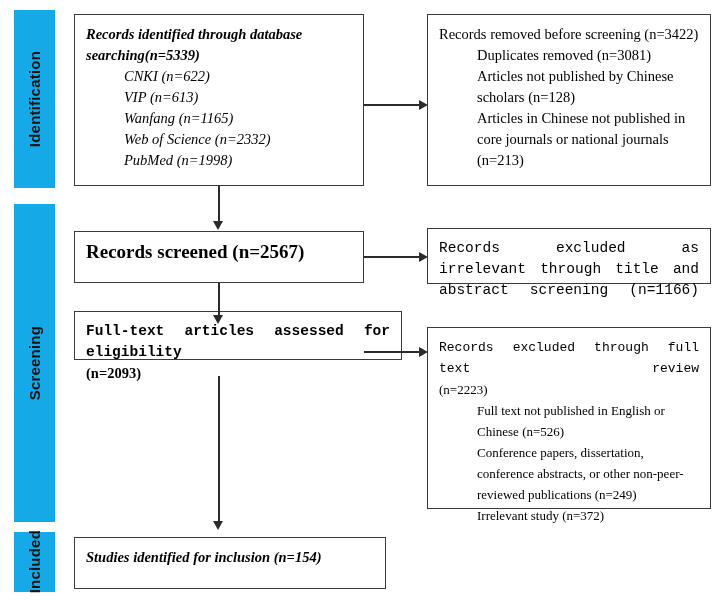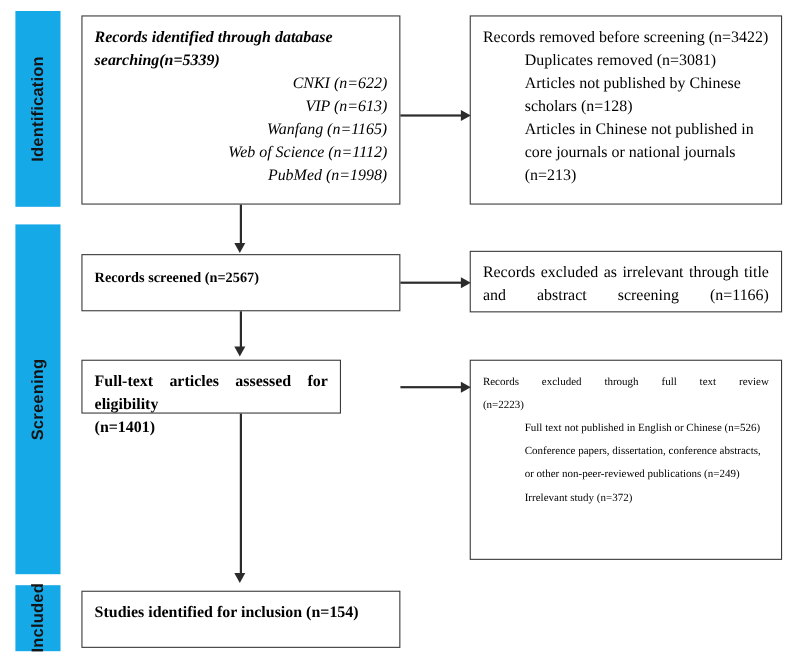--- a/index.html
+++ b/index.html
@@ -35,31 +35,31 @@
   
   .box{
     position:absolute;
     border:1.3px solid #3a3a3a;
     background:#ffffff;
     box-sizing:border-box;
     padding:9px 11px 6px 11px;
   }
   .box p{margin:0;line-height:21px;}
   .box .bold{font-weight:bold;}
-  .just{text-align:justify;text-align-last:justify;}
-  .indent{padding-left:38px;text-align:right;}
+  .just{text-align:justify;text-align-last:justify;font-family:Liberation Mono, monospace;}
+  .indent{padding-left:38px;}
   .indent-hang{padding-left:38px;}
 
   #box-identified{left:74px;top:14px;width:290px;height:172px;font-size:14.5px;font-style:italic;}
   #box-removed   {left:427px;top:14px;width:284px;height:172px;font-size:14.5px;}
-  #box-screened  {left:74px;top:231px;width:290px;height:52px;font-size:13px;}
+  #box-screened  {left:74px;top:231px;width:290px;height:52px;font-size:19px;}
   #box-excluded1 {left:427px;top:228px;width:284px;height:56px;font-size:14.5px;}
-  #box-fulltext  {left:74px;top:327px;width:236px;height:49px;font-size:14.5px;}
-  #box-excluded2 {left:427px;top:327px;width:284px;height:182px;font-size:10px;}
-  #box-included  {left:74px;top:537px;width:290px;height:52px;font-size:14.5px;}
+  #box-fulltext  {left:74px;top:311px;width:328px;height:49px;font-size:14.5px;}
+  #box-excluded2 {left:427px;top:327px;width:284px;height:182px;font-size:13px;}
+  #box-included  {left:74px;top:537px;width:312px;height:52px;font-size:14.5px;font-style:italic;}
 
   
   .ln{position:absolute;background:#2b2b2b;}
   .vline{width:1.6px;}
   .hline{height:1.6px;}
   .arrowhead{position:absolute;width:0;height:0;}
   .arrow-down{
     border-left:5.5px solid transparent;
     border-right:5.5px solid transparent;
     border-top:9px solid #2b2b2b;
@@ -84,42 +84,42 @@
   <div class="stage-bar" id="bar-included" style="background: rgb(22, 169, 232);">
     <span>Included</span>
   </div>
 
   <div class="box" id="box-identified" style="border-color: rgb(58, 58, 58);">
     <p class="bold">Records identified through database</p>
     <p class="bold">searching(n=5339)</p>
     <p class="indent">CNKI (n=622)</p>
     <p class="indent">VIP (n=613)</p>
     <p class="indent">Wanfang (n=1165)</p>
-    <p class="indent">Web of Science (n=1112)</p>
+    <p class="indent">Web of Science (n=2332)</p>
     <p class="indent">PubMed (n=1998)</p>
   </div>
 
   <div class="box" id="box-removed" style="border-color: rgb(58, 58, 58);">
     <p>Records removed before screening (n=3422)</p>
     <p class="indent-hang">Duplicates removed (n=3081)</p>
     <p class="indent-hang">Articles not published by Chinese scholars (n=128)</p>
     <p class="indent-hang">Articles in Chinese not published in core journals or national journals (n=213)</p>
   </div>
 
   <div class="box" id="box-screened" style="border-color: rgb(58, 58, 58);">
     <p class="bold">Records screened (n=2567)</p>
   </div>
 
   <div class="box" id="box-excluded1" style="border-color: rgb(58, 58, 58);">
     <p class="just">Records excluded as irrelevant through title and abstract screening (n=1166)</p>
   </div>
 
   <div class="box" id="box-fulltext" style="border-color: rgb(58, 58, 58);">
     <p class="bold just">Full-text articles assessed for eligibility</p>
-    <p class="bold">(n=1401)</p>
+    <p class="bold">(n=2093)</p>
   </div>
 
   <div class="box" id="box-excluded2" style="border-color: rgb(58, 58, 58);">
     <p class="just">Records excluded through full text review</p>
     <p>(n=2223)</p>
     <p class="indent-hang">Full text not published in English or Chinese (n=526)</p>
     <p class="indent-hang">Conference papers, dissertation, conference abstracts, or other non-peer-reviewed publications (n=249)</p>
     <p class="indent-hang">Irrelevant study (n=372)</p>
   </div>
 

